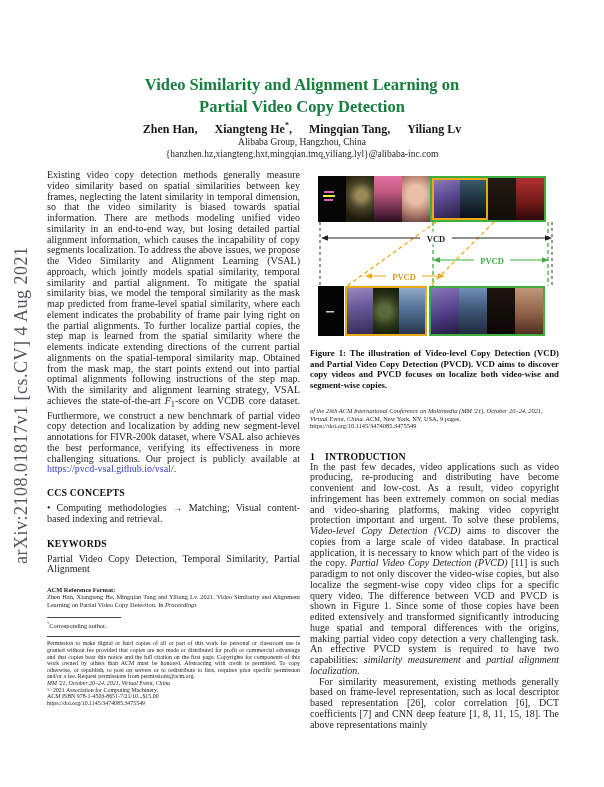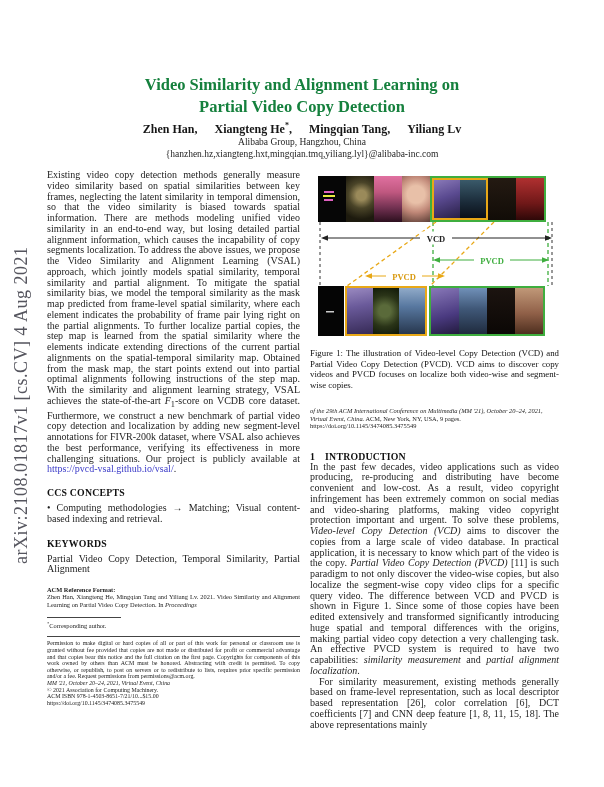--- a/index.html
+++ b/index.html
@@ -68,21 +68,21 @@
   .bf1 { background-color:#050505; background-image:linear-gradient(#cccccc,#cccccc);
          background-size:8px 1.5px; background-position:8px 25px; }
   .bf2 { background:linear-gradient(170deg,#9a8ac0 0%,#6a5a9a 40%,#362a56 100%); }
   .bf3 { background:radial-gradient(circle at 45% 50%, #5a6a3a 0 22%, #2a3418 58%, #0f1707 100%); }
   .bf4 { background:linear-gradient(180deg,#90aac8 0%,#5878a0 40%,#27374e 100%); }
   .bf5 { background:linear-gradient(165deg,#8878b8 0%,#4a3a80 60%,#231b3e 100%); }
   .bf6 { background:linear-gradient(180deg,#7090b8 0%,#405878 45%,#1f2b3e 100%); }
   .bf7 { background:linear-gradient(180deg,#1c1410 0%,#0b0705 100%); }
   .bf8 { background:linear-gradient(180deg,#c09878 0%,#906048 55%,#4e2f1f 100%); }
   .fig-mid { position:absolute; top:52px; left:0; width:236px; height:64px; }
-  .caption { margin-top:10px; font-size:8.8px; line-height:10.6px; font-weight:normal; text-align:justify; color:#111; }
+  .caption { margin-top:10px; font-size:8.8px; line-height:10.6px; font-weight:bold; text-align:justify; color:#111; }
   .confnote { margin-top:17px; font-size:6.4px; line-height:7.4px; color:#222; }
   .intro-head { margin-top:21px; font-size:10.2px; }
   .intro-head .num { margin-right:10px; }
   .p1 { }
   .p2 { text-indent:9px; }
 </style>
 </head>
 <body>
 
 <div class="arxiv">arXiv:2108.01817v1  [cs.CV]  4 Aug 2021</div>

